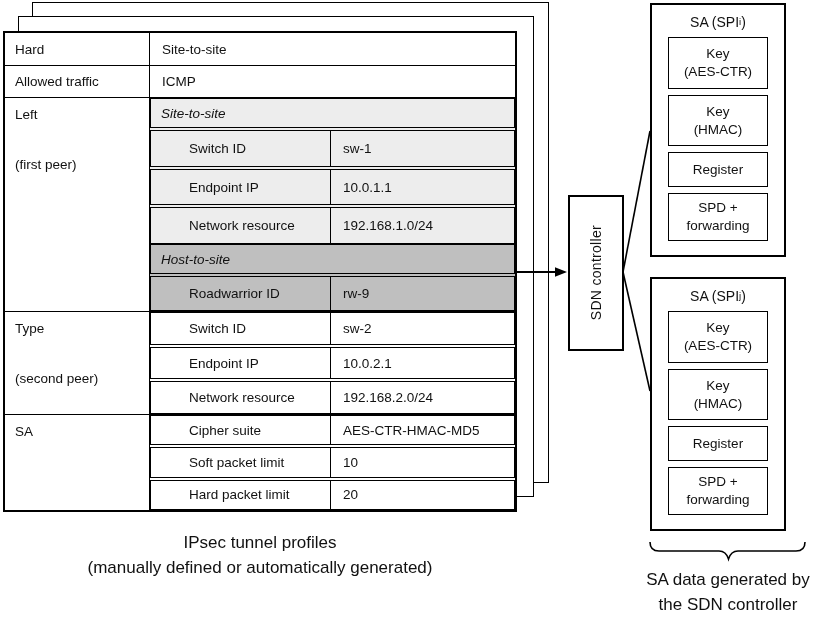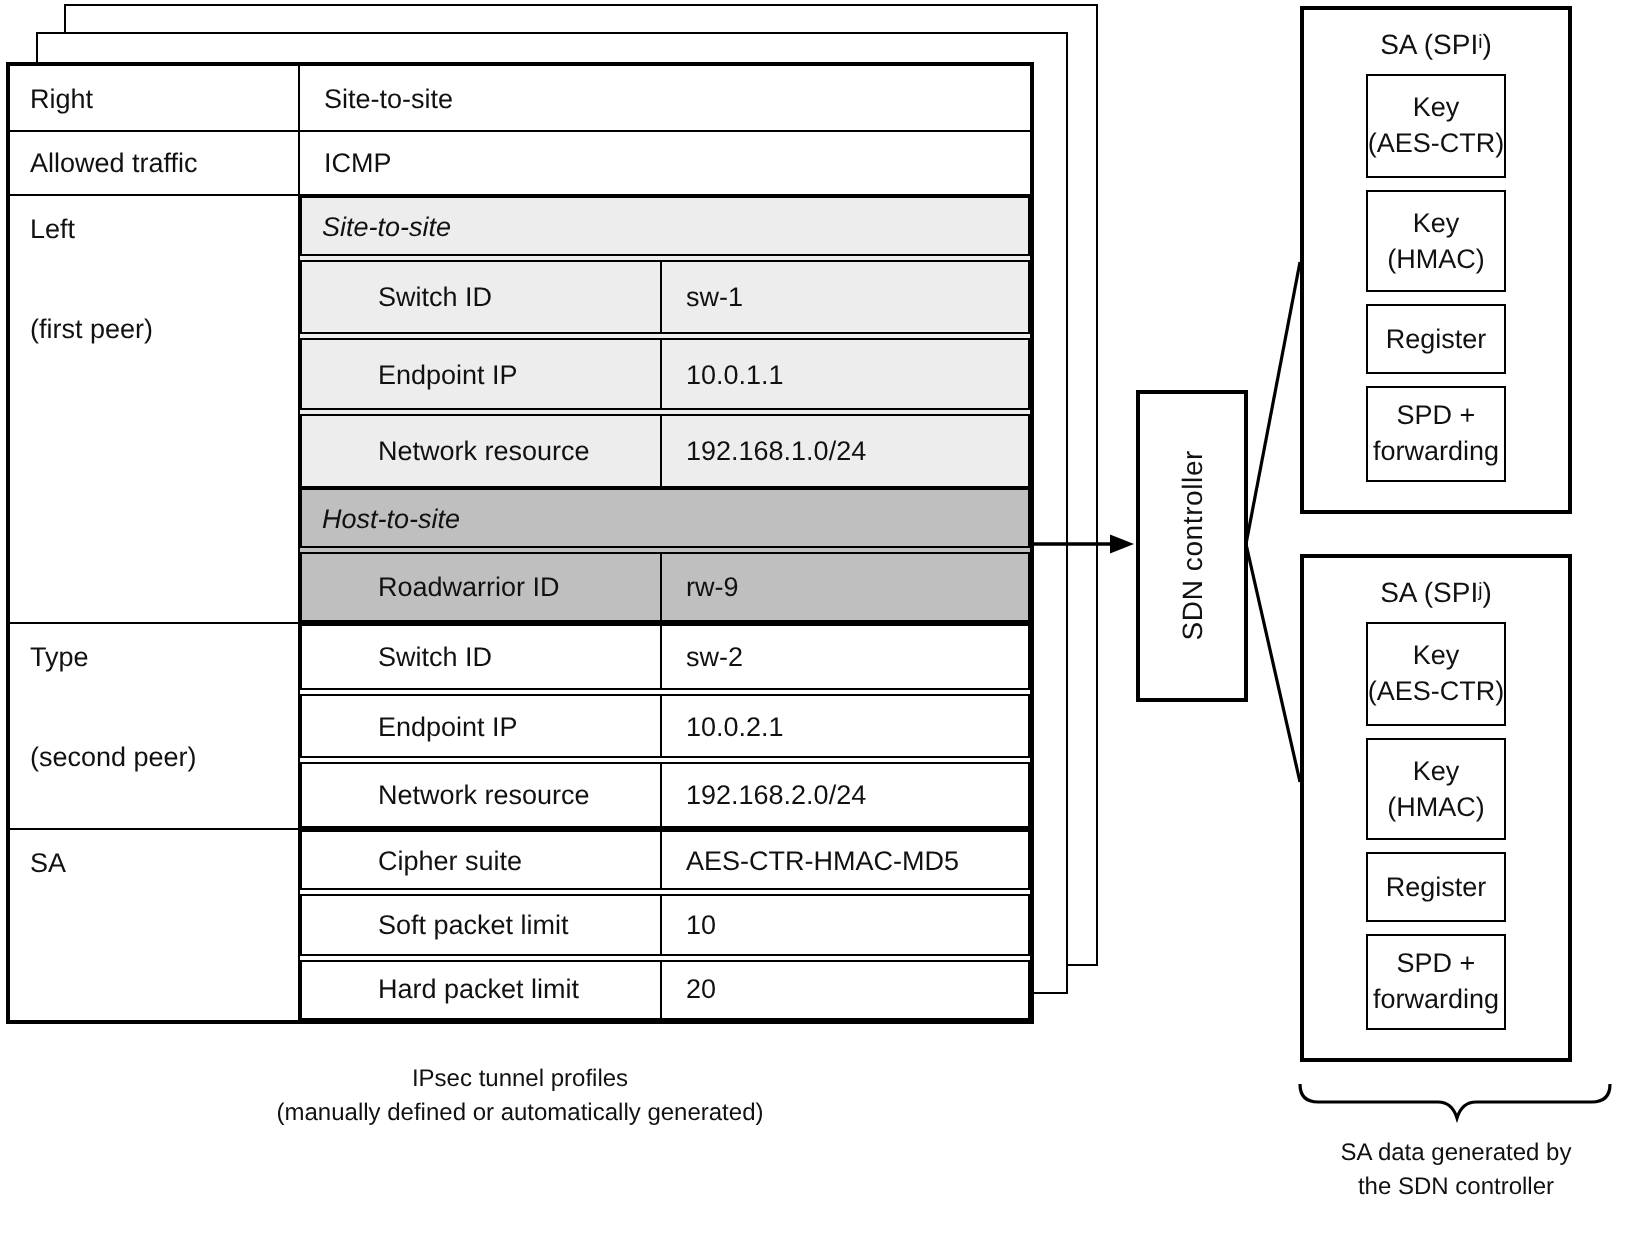--- a/index.html
+++ b/index.html
@@ -44,51 +44,51 @@
   }
   .controller span{
     writing-mode:vertical-rl;transform:rotate(180deg);
     font-size:14px;white-space:nowrap;letter-spacing:.3px;
   }
 
   
   .sabox{
     position:absolute;left:650px;width:136px;height:254px;
     border:2px solid #000;box-sizing:border-box;background:#fff;
-    display:flex;flex-direction:column;align-items:center;
+    display:flex;flex-direction:column;
   }
   .sabox .title{flex:0 0 30px;display:flex;align-items:center;justify-content:center;
       font-size:14px;margin-top:2px;}
   .sabox .title sub{font-size:.68em;line-height:0;}
   .sabox .items{flex:1;display:flex;flex-direction:column;gap:6px;padding:0 16px 12px 16px;}
   .saitem{border:1.6px solid #000;box-sizing:border-box;background:#fff;
       display:flex;flex-direction:column;align-items:center;justify-content:center;
       line-height:1.3;text-align:center;}
   .saitem.h52{flex:0 0 52px;} .saitem.h51{flex:0 0 51px;}
   .saitem.h35{flex:0 0 35px;} .saitem.h48{flex:0 0 48px;}
 
   
-  .cap{position:absolute;text-align:center;line-height:1.45;font-size:12px;}
+  .cap{position:absolute;text-align:center;line-height:1.45;font-size:17px;}
   .cap-left{left:3px;top:531px;width:514px;}
   .cap-right{left:628px;top:568px;width:200px;}
 
   svg.overlay{position:absolute;left:0;top:0;pointer-events:none;}
 </style>
 </head>
 <body>
 
 <div id="canvas">
 
   <div class="sheet" style="left:32px;top:2px;width:517px;height:481px;"></div>
   <div class="sheet" style="left:18px;top:16px;width:516px;height:481px;"></div>
 
   <div class="tbl">
 
     <div class="lc">
-        <span>Right</span>
+        <span>Hard</span>
       </div>
     <div class="vc">
         <span>Site-to-site</span>
       </div>
 
     <div class="lc">
         <span>Allowed traffic</span>
       </div>
     <div class="vc">
         <span>ICMP</span>

